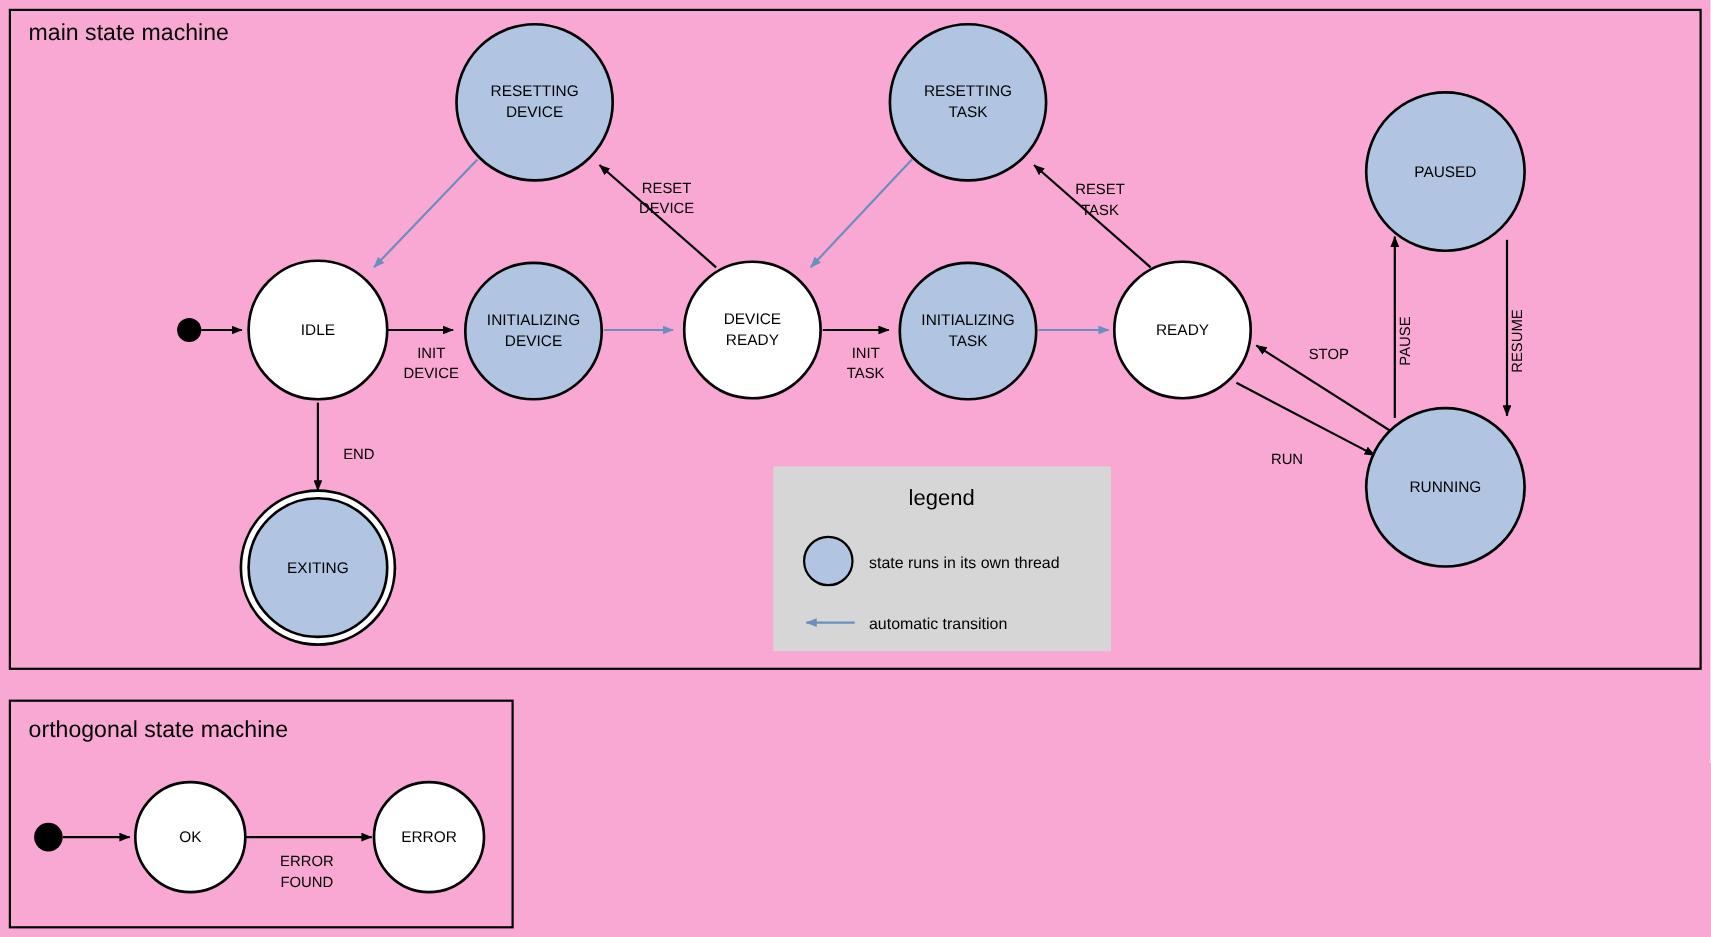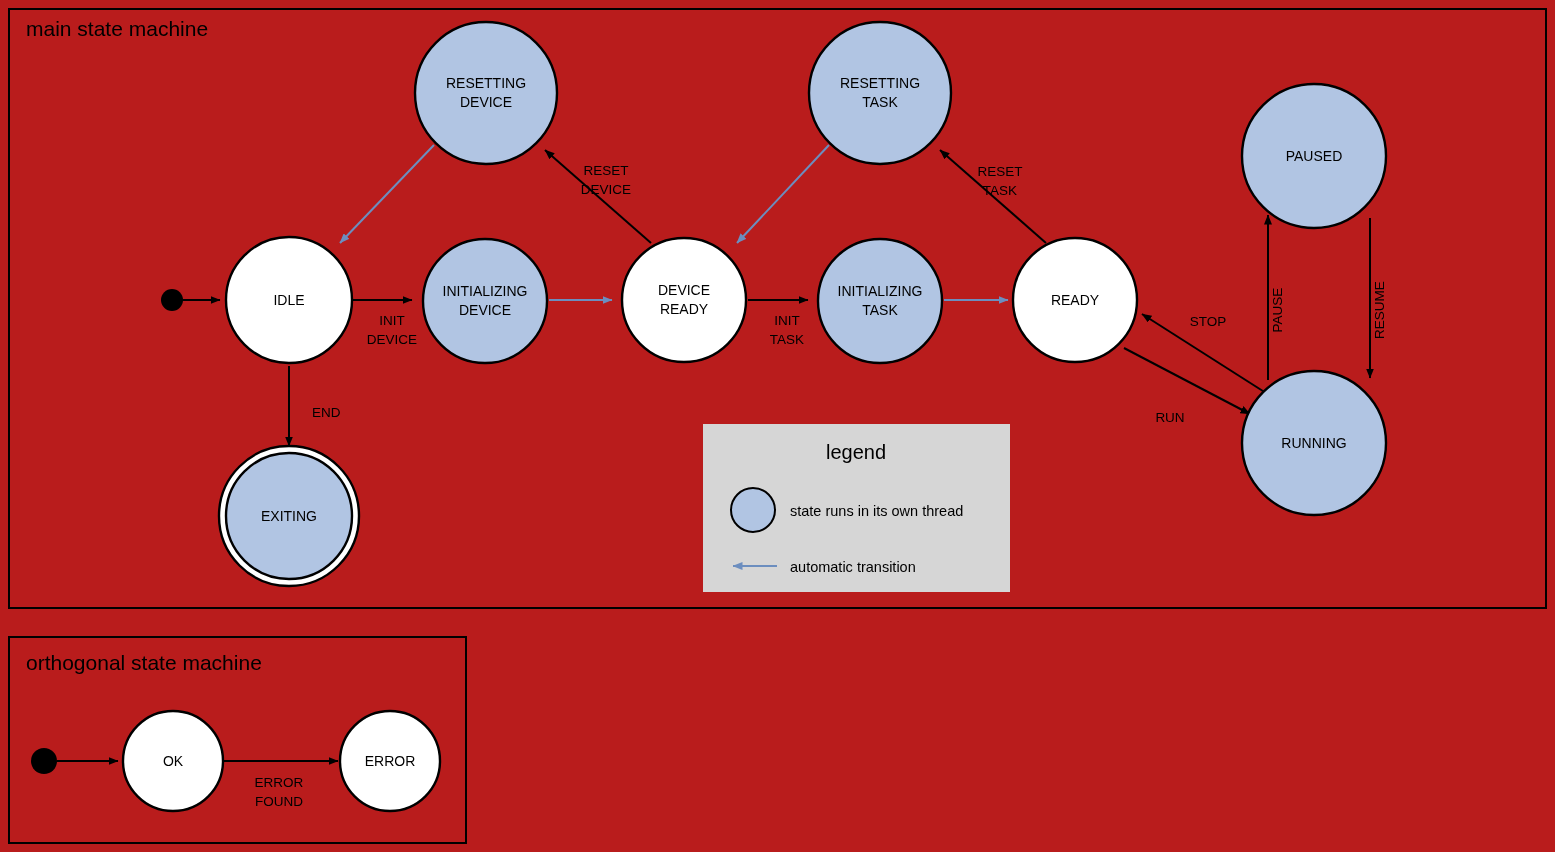--- a/index.html
+++ b/index.html
@@ -6,21 +6,21 @@
     margin: 0;
     padding: 0;
     background: #ffffff;
     font-family: "Liberation Sans", sans-serif;
   }
   #stage {
     position: relative;
     width: 1555px;
     height: 852px;
     overflow: hidden;
-    background: #b91c1c;
+    background: #f9a8d4;
   }
   svg#diagram {
     position: absolute;
     top: 0;
     left: 0;
     width: 1555px;
     height: 852px;
     display: block;
   }
   .frame-rect {

